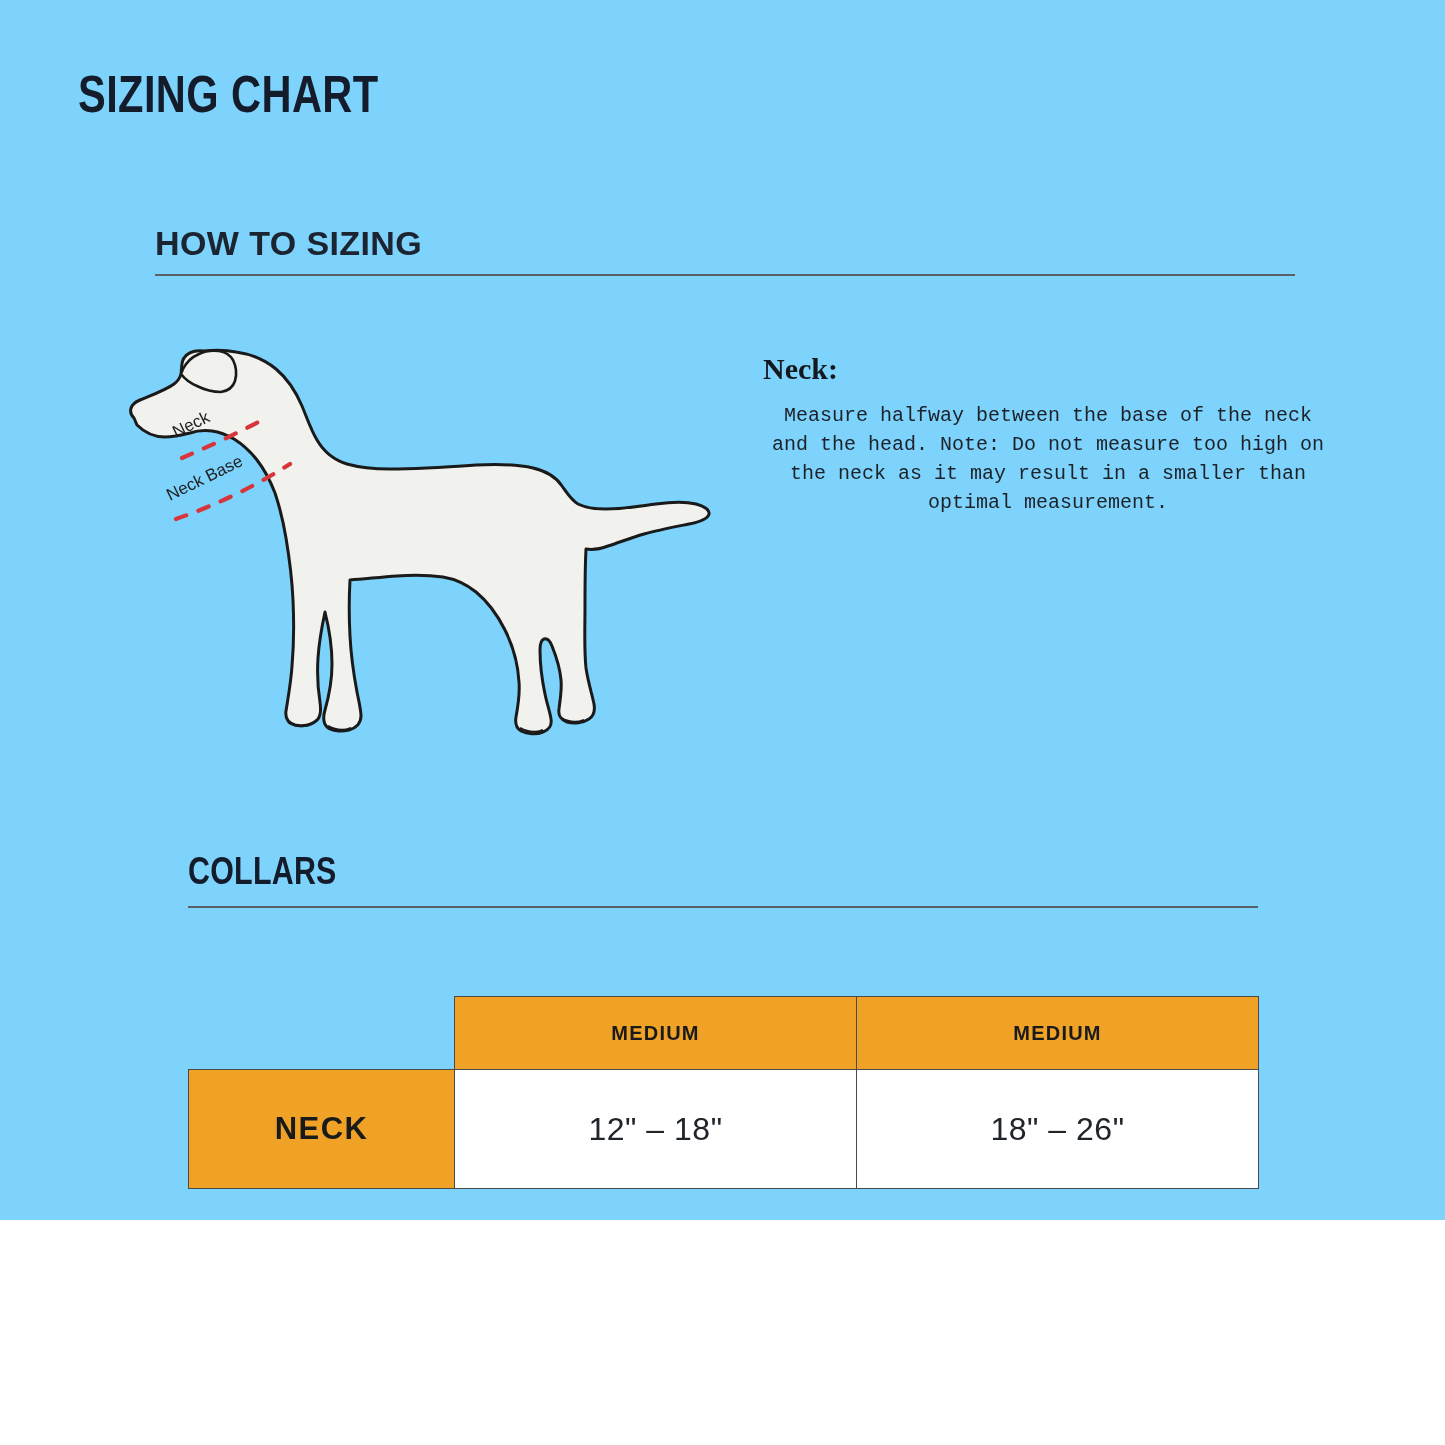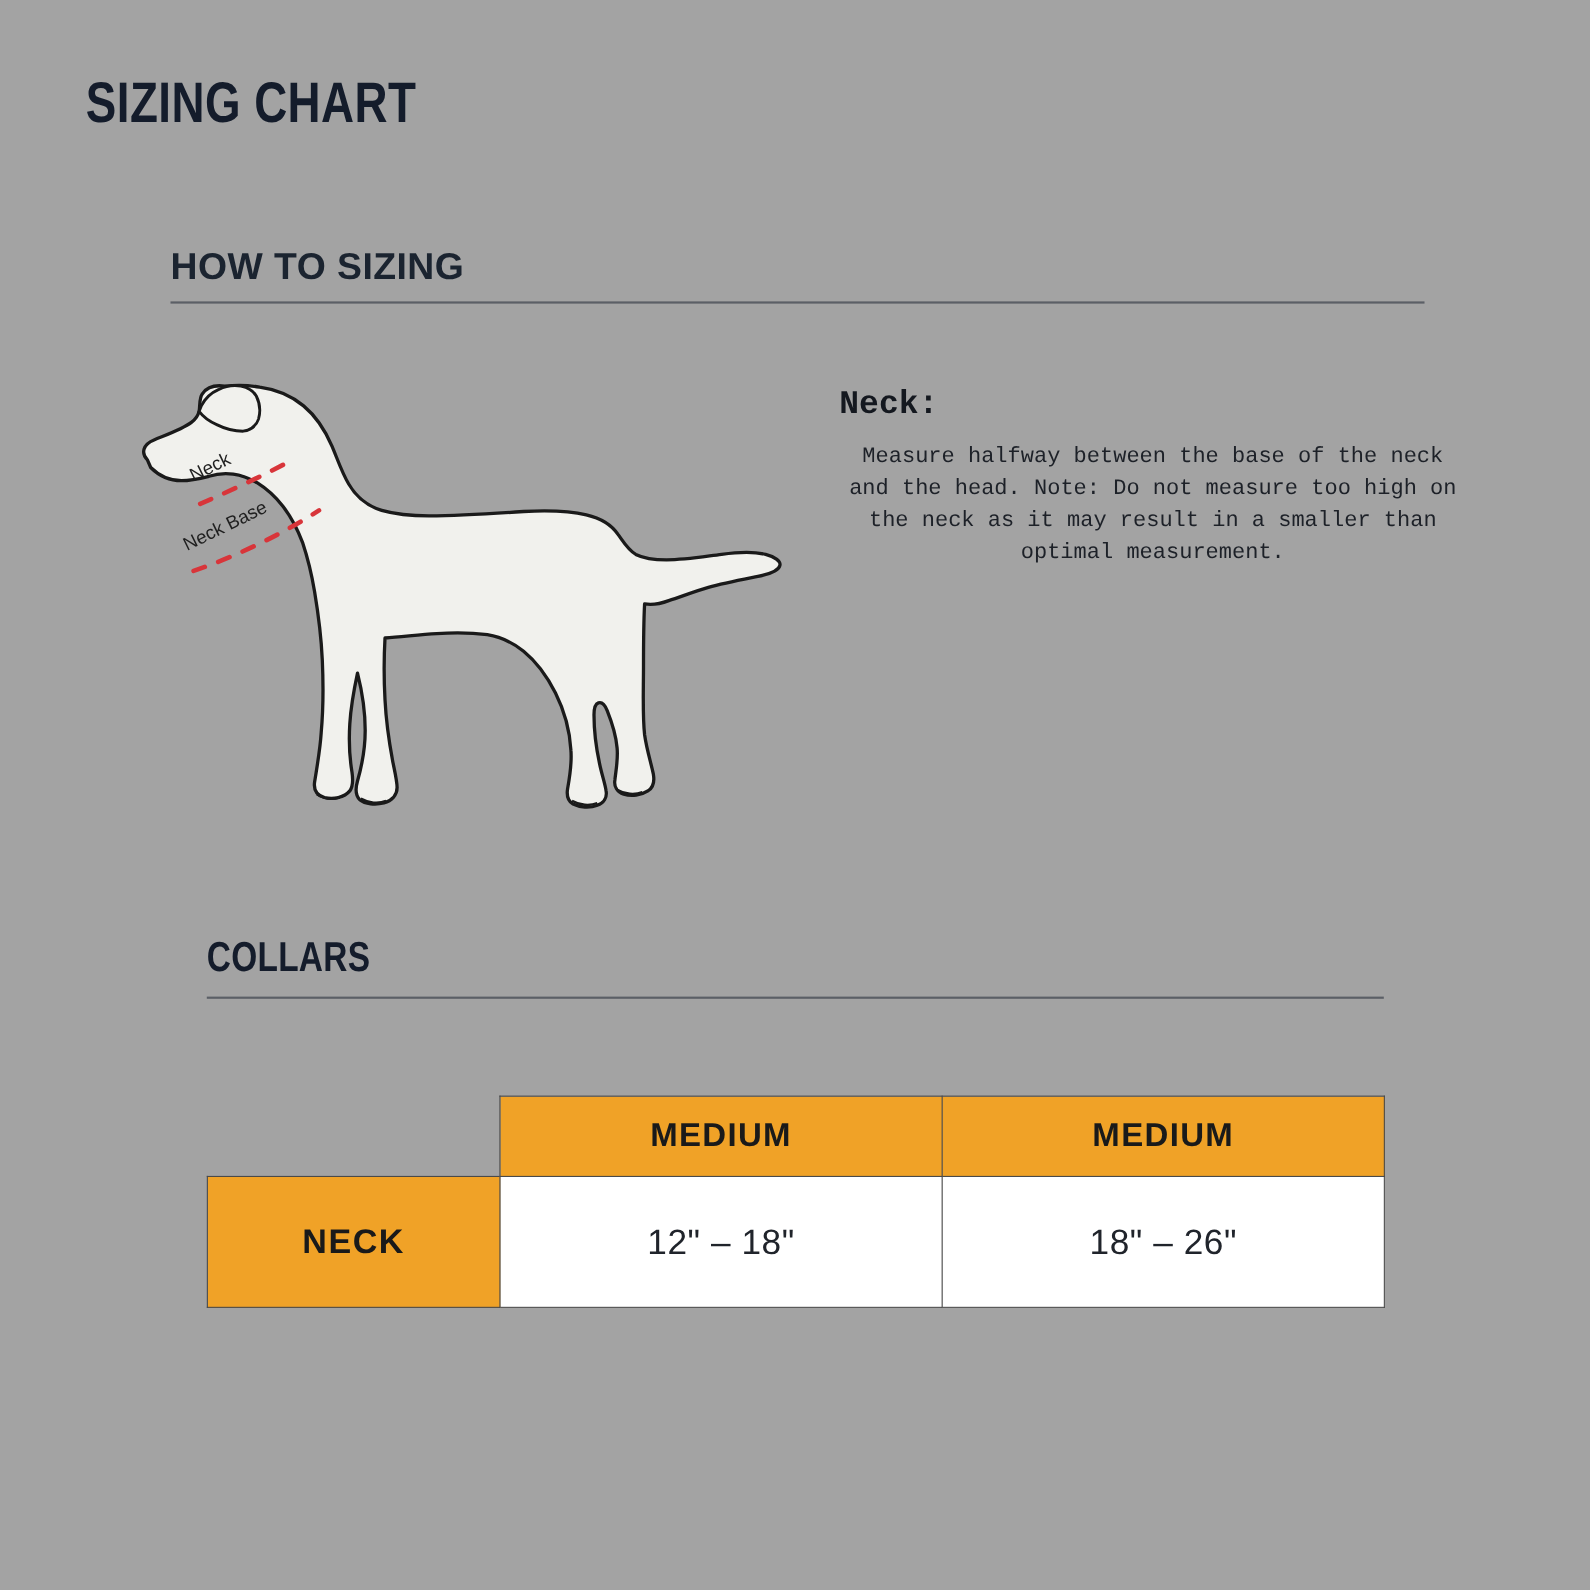--- a/index.html
+++ b/index.html
@@ -3,22 +3,22 @@
 <meta charset="utf-8">
 <style>
   html, body {
     margin: 0;
     padding: 0;
     background: #ffffff;
   }
   #page {
     position: relative;
     width: 1445px;
-    height: 1445px;
-    background: #a3a3a3;
+    height: 1220px;
+    background: #7dd3fc;
     font-family: "Liberation Sans", sans-serif;
     overflow: hidden;
   }
 
   
   .page-title {
     position: absolute;
     left: 78px;
     top: 68px;
     font-family: "Liberation Sans Narrow", "Liberation Sans", sans-serif;
@@ -66,21 +66,21 @@
   .dog-wrap svg { display: block; width: 100%; height: 100%; }
 
   
   .neck-copy {
     position: absolute;
     left: 763px;
     top: 352px;
     width: 570px;
   }
   .neck-copy .neck-heading {
-    font-family: Liberation Mono, monospace;
+    font-family: Liberation Serif, serif;
     font-size: 30px;
     font-weight: bold;
     color: #14181f;
     margin: 0 0 16px 0;
     line-height: 1.1;
   }
   .neck-copy .neck-body {
     font-family: Liberation Mono, monospace;
     font-size: 20px;
     font-weight: normal;
@@ -132,21 +132,21 @@
     vertical-align: middle;
     font-family: "Liberation Sans Narrow", "Liberation Sans", sans-serif;
   }
   .corner-blank {
     border: none !important;
     background: transparent;
   }
   .col-head {
     background: #F0A227;
     height: 72px;
-    font-size: 30px;
+    font-size: 20px;
     font-weight: bold;
     letter-spacing: 1.2px;
     color: #1a1a1a;
   }
   .row-head {
     background: #F0A227;
     height: 118px;
     font-size: 31px;
     font-weight: bold;
     letter-spacing: 1.4px;

